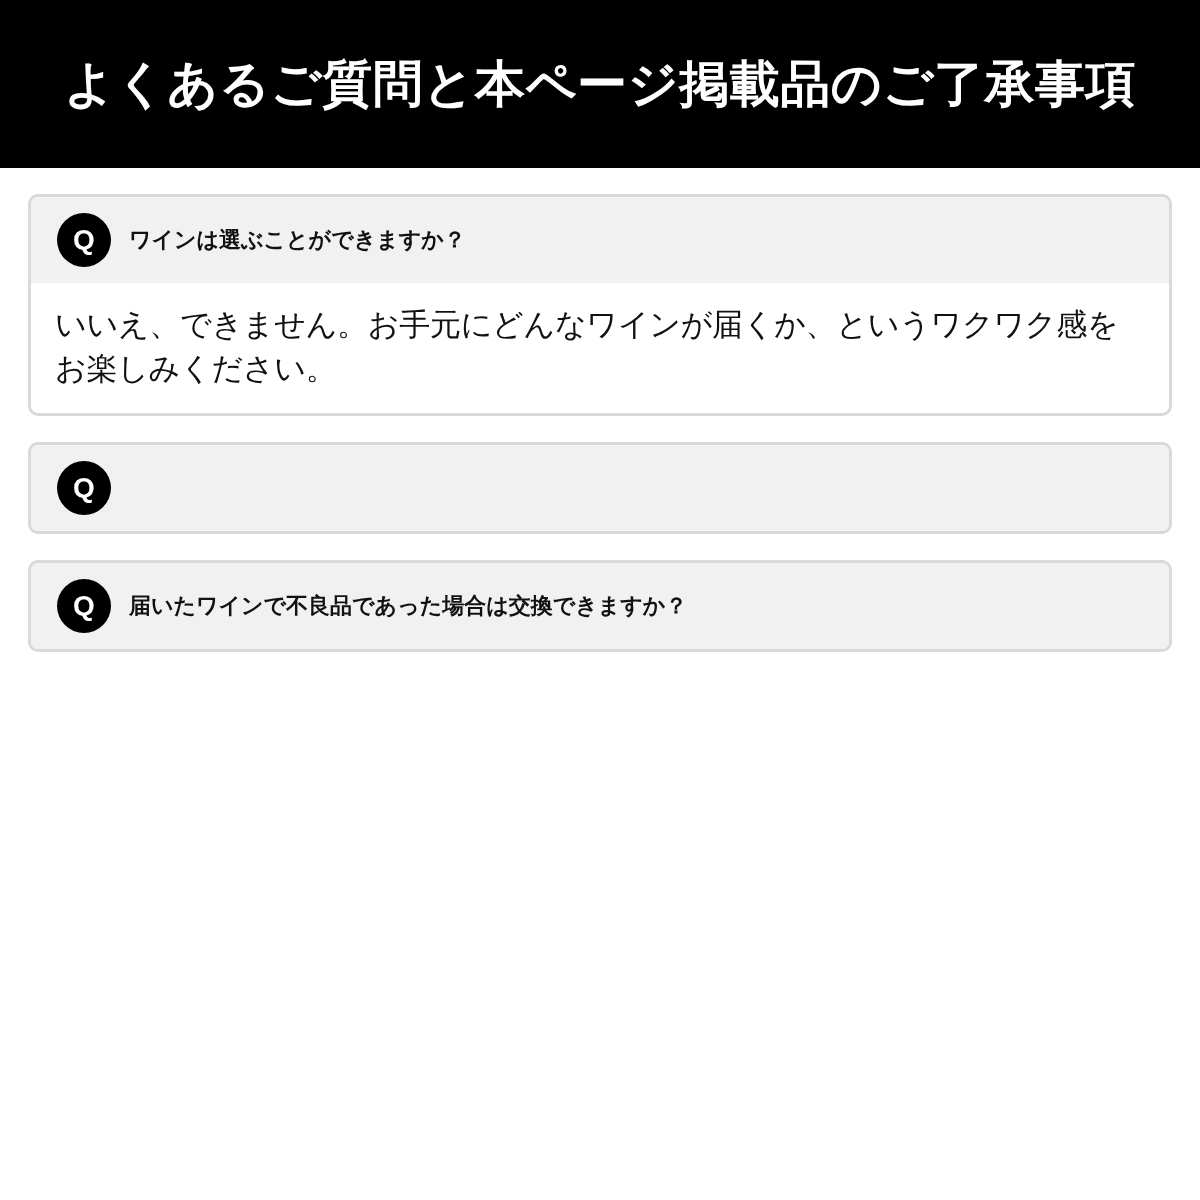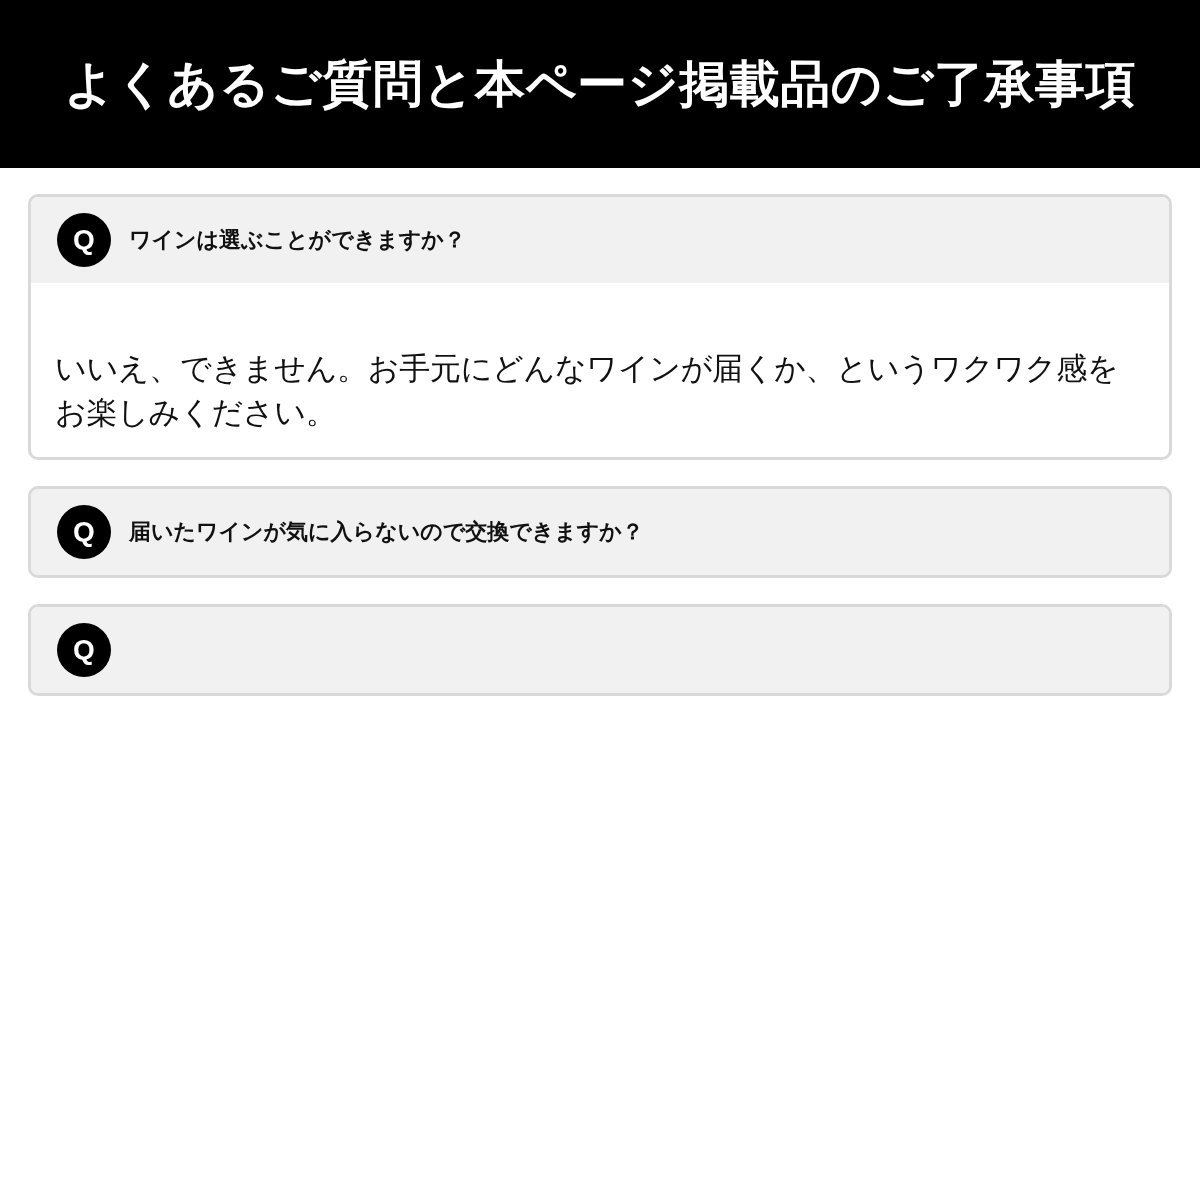--- a/index.html
+++ b/index.html
@@ -92,21 +92,20 @@
     color: #111111;
     line-height: 1.25;
   }
 
   .faq-answer {
     padding: 20px 24px 22px 24px;
     font-size: 31px;
     line-height: 1.42;
     color: #111111;
     letter-spacing: -0.3px;
-    margin-top: 44px;
   }
 
   .hl {
     color: #e60012;
   }
 </style>
 </head>
 <body>
 
 <div class="page">
@@ -123,24 +122,24 @@
         <div class="q-text">ワインは選ぶことができますか？</div>
       </div>
       <div class="faq-answer">
         <span>いいえ、できません。お手元にどんなワインが届くか、というワクワク感をお楽しみください。</span>
       </div>
     </div>
 
     <div class="faq-card">
       <div class="faq-question">
         <div class="q-badge">Q</div>
-        <div class="q-text">届いたワインが気に入らないので交換できますか？</div>
       </div>
     </div>
 
     <div class="faq-card">
       <div class="faq-question">
         <div class="q-badge">Q</div>
+        <div class="q-text">届いたワインで不良品であった場合は交換できますか？</div>
       </div>
     </div>
 
   </div>
 </div>
 
 </body></html>

